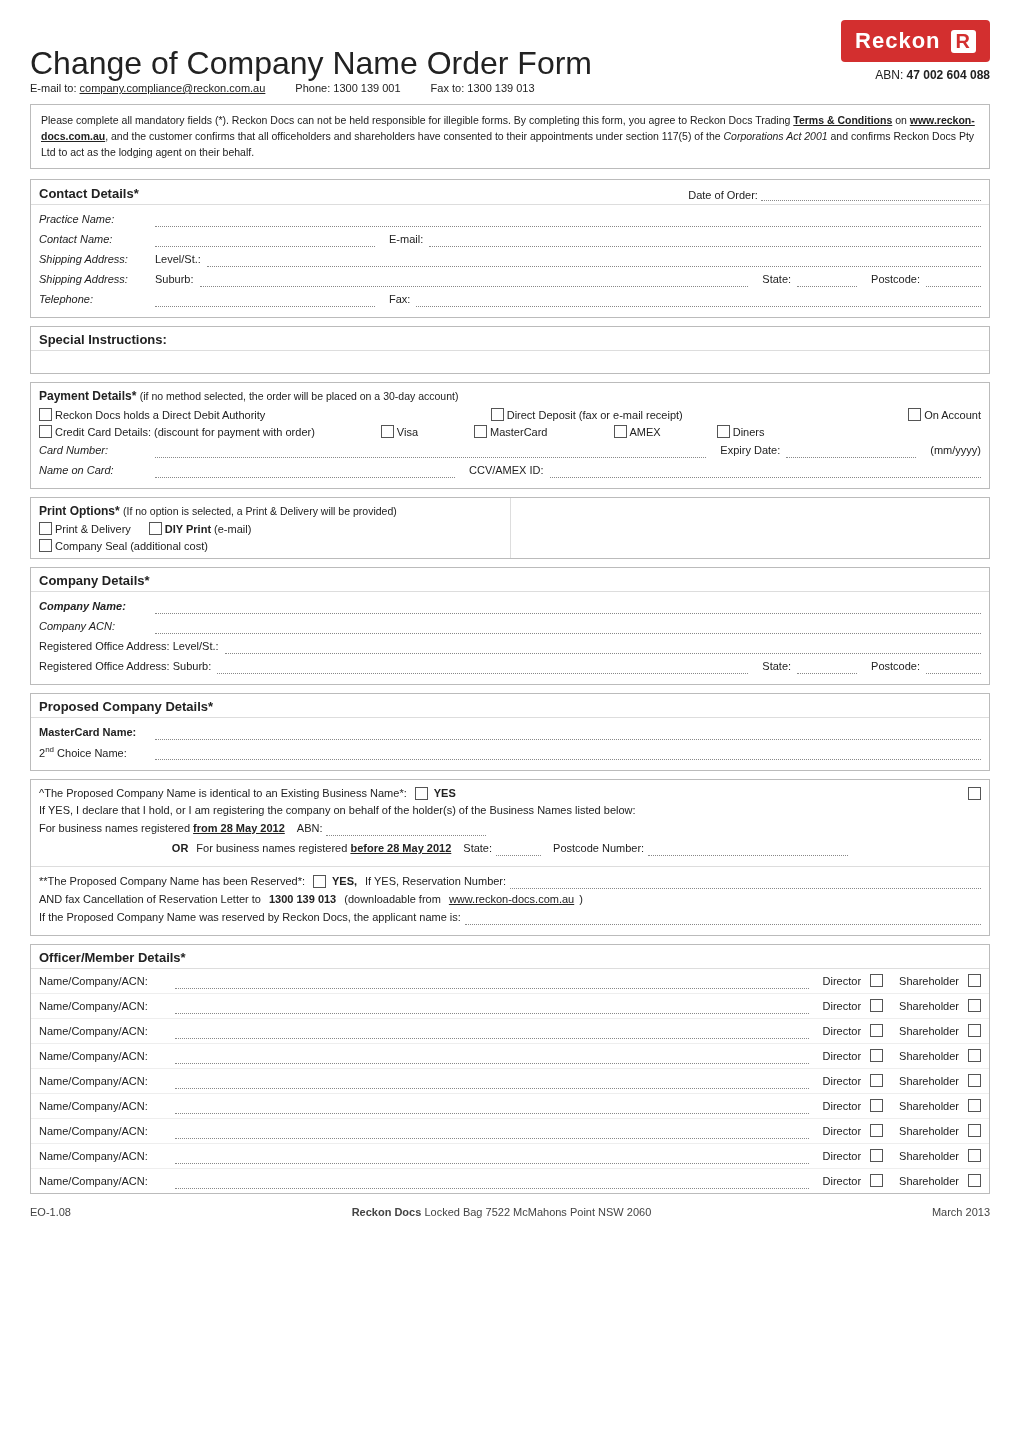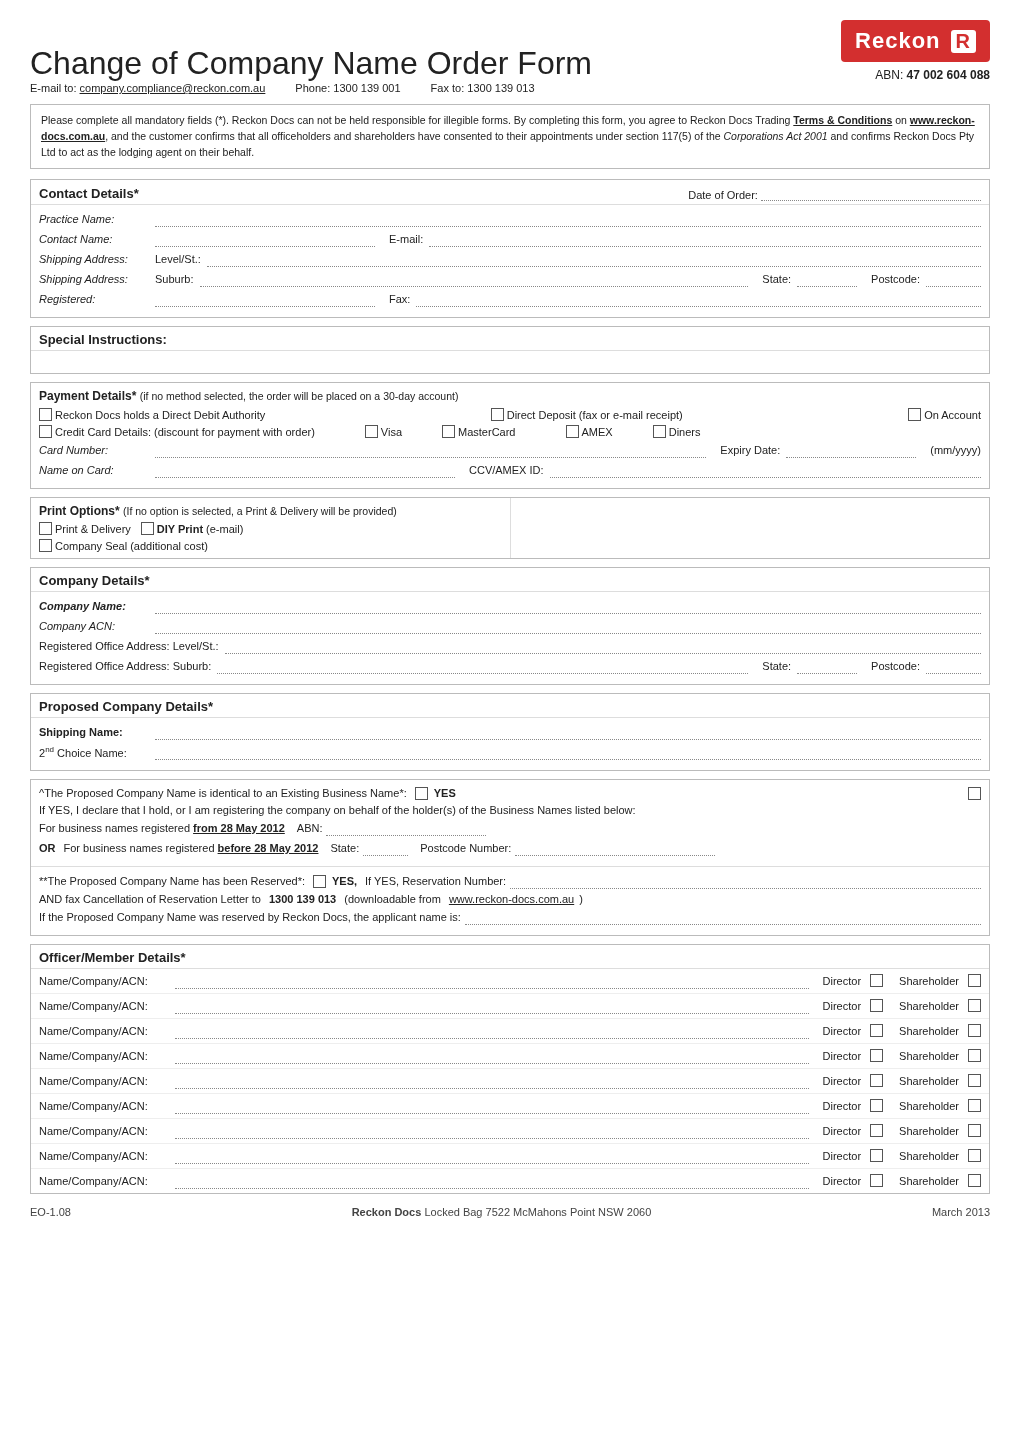--- a/index.html
+++ b/index.html
@@ -119,21 +119,21 @@
     .payment-section { padding: 6px 8px; }
     .payment-title {
       font-weight: bold;
       font-size: 12px;
       margin-bottom: 5px;
     }
     .payment-note { font-size: 10.5px; font-weight: normal; }
     .checkbox-row {
       display: flex;
       align-items: center;
-      gap: 10px;
+      gap: 18px;
       margin-bottom: 4px;
       flex-wrap: wrap;
     }
     .checkbox-item {
       display: flex;
       align-items: center;
       gap: 3px;
       font-size: 11px;
     }
     .checkbox-box {
@@ -259,21 +259,21 @@
     <div class="form-row">
       <span class="form-label">Shipping Address:</span>
       <span class="inline-label" style="margin-left:0;">Suburb:</span>
       <div class="form-line"></div>
       <span class="inline-label">State:</span>
       <div class="state-line"></div>
       <span class="inline-label">Postcode:</span>
       <div class="postcode-line"></div>
     </div>
     <div class="form-row">
-      <span class="form-label">Registered:</span>
+      <span class="form-label">Telephone:</span>
       <div style="width:220px; border-bottom:1px dotted #888; height:16px; flex-shrink:0;"></div>
       <span class="inline-label">Fax:</span>
       <div class="form-line"></div>
     </div>
   </div>
 </div>
 
 <div class="section">
   <div class="section-header">
     <span>Special Instructions:</span>
@@ -399,21 +399,21 @@
     </div>
   </div>
 </div>
 
 <div class="section">
   <div class="section-header">
     <span>Proposed Company Details*</span>
   </div>
   <div class="proposed-body">
     <div class="form-row">
-      <span class="preferred-label bold">Shipping Name:</span>
+      <span class="preferred-label bold">MasterCard Name:</span>
       <div class="form-line"></div>
     </div>
     <div class="form-row">
       <span class="choice2-label">
         <span>2</span><sup>nd</sup><span> Choice Name:</span>
       </span>
       <div class="form-line"></div>
     </div>
   </div>
 </div>
@@ -434,21 +434,21 @@
       <span>If YES, I declare that I hold, or I am registering the company on behalf of the holder(s) of the Business Names listed below:</span>
     </div>
     <div class="info-row" style="margin-top:3px;">
       <span>
         <span>For business names registered</span>
         <span class="bold underline">from 28 May 2012</span>
       </span>
       <span class="inline-label">ABN:</span>
       <div class="abn-line"></div>
     </div>
-    <div class="info-row" style="margin-top:2px;">
+    <div class="info-row" style="margin-top:2px;justify-content:center;">
       <span style="font-weight:bold; margin-right:4px;">OR</span>
       <span>
         <span>For business names registered</span>
         <span class="bold underline">before 28 May 2012</span>
       </span>
       <span class="inline-label">State:</span>
       <div class="state-sm"></div>
       <span class="inline-label">Postcode Number:</span>
       <div class="biz-num"></div>
     </div>

